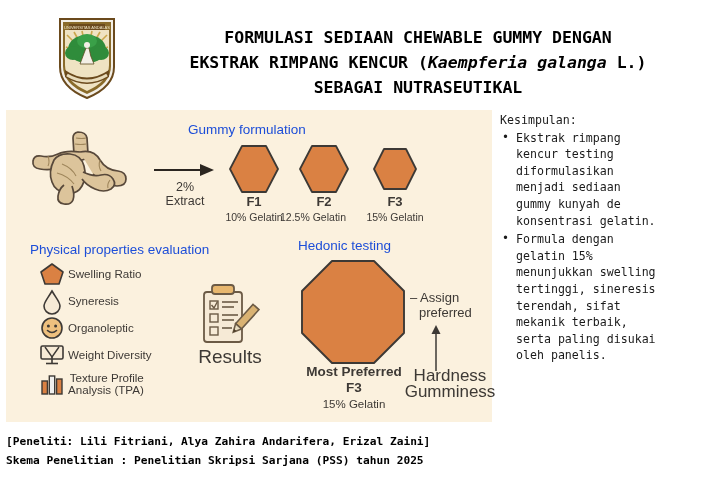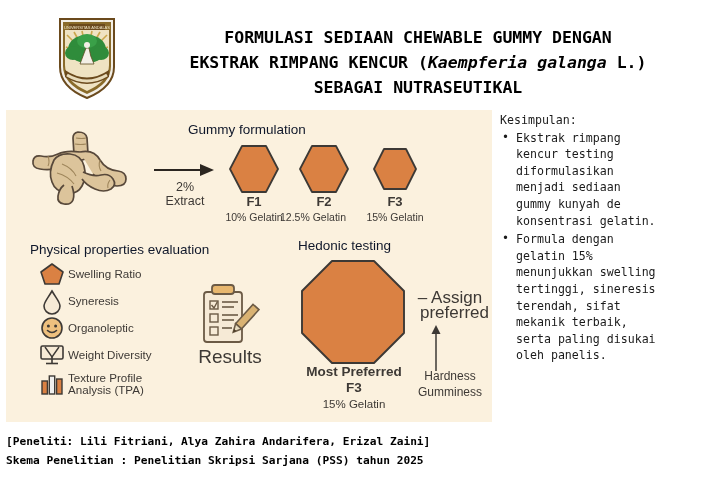--- a/index.html
+++ b/index.html
@@ -31,21 +31,21 @@
   .tline{white-space:nowrap;}
 
   
   #panel{
     position:absolute;left:6px;top:110px;width:486px;height:312px;
     background:#fbf1de;
   }
   .sec-title{
     position:absolute;
     font-size:13.5px;
-    color:#0f172a;
+    color:#1d4ed8;
     font-family:"Liberation Sans",sans-serif;
     white-space:nowrap;
   }
   .lbl{
     position:absolute;
     font-size:12px;
     color:#3d3935;
     text-align:center;
     white-space:nowrap;
     line-height:14px;
@@ -80,20 +80,21 @@
 
   
   #prop-list{position:absolute;left:30px;top:262px;width:165px;}
   .prop-row{
     display:flex;align-items:center;height:24px;margin-bottom:3px;
   }
   .prop-row .pic{width:32px;height:24px;flex:0 0 32px;display:flex;align-items:center;justify-content:center;}
   .prop-row .ptxt{
     font-size:11.6px;color:#3d3935;line-height:12.6px;
     font-family:"Liberation Sans",sans-serif;
+    text-align:right;
   }
   .prop-row.two .ptxt{line-height:12.4px;}
   svg{display:block;overflow:visible;}
 </style>
 </head>
 <body>
 
 <div id="header">
 
   <div id="logo">
@@ -282,33 +283,33 @@
 
   <div style="position:absolute;left:292px;top:148px;width:110px;height:110px;">
     <svg width="110" height="110" viewBox="0 0 110 110">
       <polygon points="34,3 76,3 106,33 106,75 76,105 34,105 4,75 4,33" fill="#da8143" stroke="#3d3935" stroke-width="1.9" stroke-linejoin="round"></polygon>
     </svg>
   </div>
   <div class="lbl b" style="left:282px;top:255px;width:132px;font-size:13.5px;">Most Preferred</div>
   <div class="lbl b" style="left:282px;top:271px;width:132px;font-size:13.5px;">F3</div>
   <div class="lbl" style="left:282px;top:287px;width:132px;font-size:11.5px;">15% Gelatin</div>
 
-  <div class="lbl" style="left:404px;top:180px;width:80px;text-align:center;font-size:17px;line-height:15px;">
+  <div class="lbl" style="left:404px;top:180px;width:80px;text-align:left;font-size:13px;line-height:15px;">
     <div>– Assign</div>
     <div style="padding-left:9px">preferred</div>
   </div>
 
   <div style="position:absolute;left:423px;top:215px;width:14px;height:46px;">
     <svg width="14" height="46" viewBox="0 0 14 46">
       <line x1="7" y1="46" x2="7" y2="5" stroke="#3d3935" stroke-width="1.5"></line>
       <polygon points="7,0 11.5,9 2.5,9" fill="#3d3935"></polygon>
     </svg>
   </div>
 
-  <div class="lbl" style="left:398px;top:258px;width:92px;font-size:12px;line-height:16px;">
+  <div class="lbl" style="left:398px;top:258px;width:92px;font-size:17px;line-height:16px;">
     <div>Hardness</div>
     <div>Gumminess</div>
   </div>
 </div>
 
 <div id="conclusion">
   <span class="ctitle">Kesimpulan:</span>
   <ul>
     <li>
       <span class="bul">•</span>

